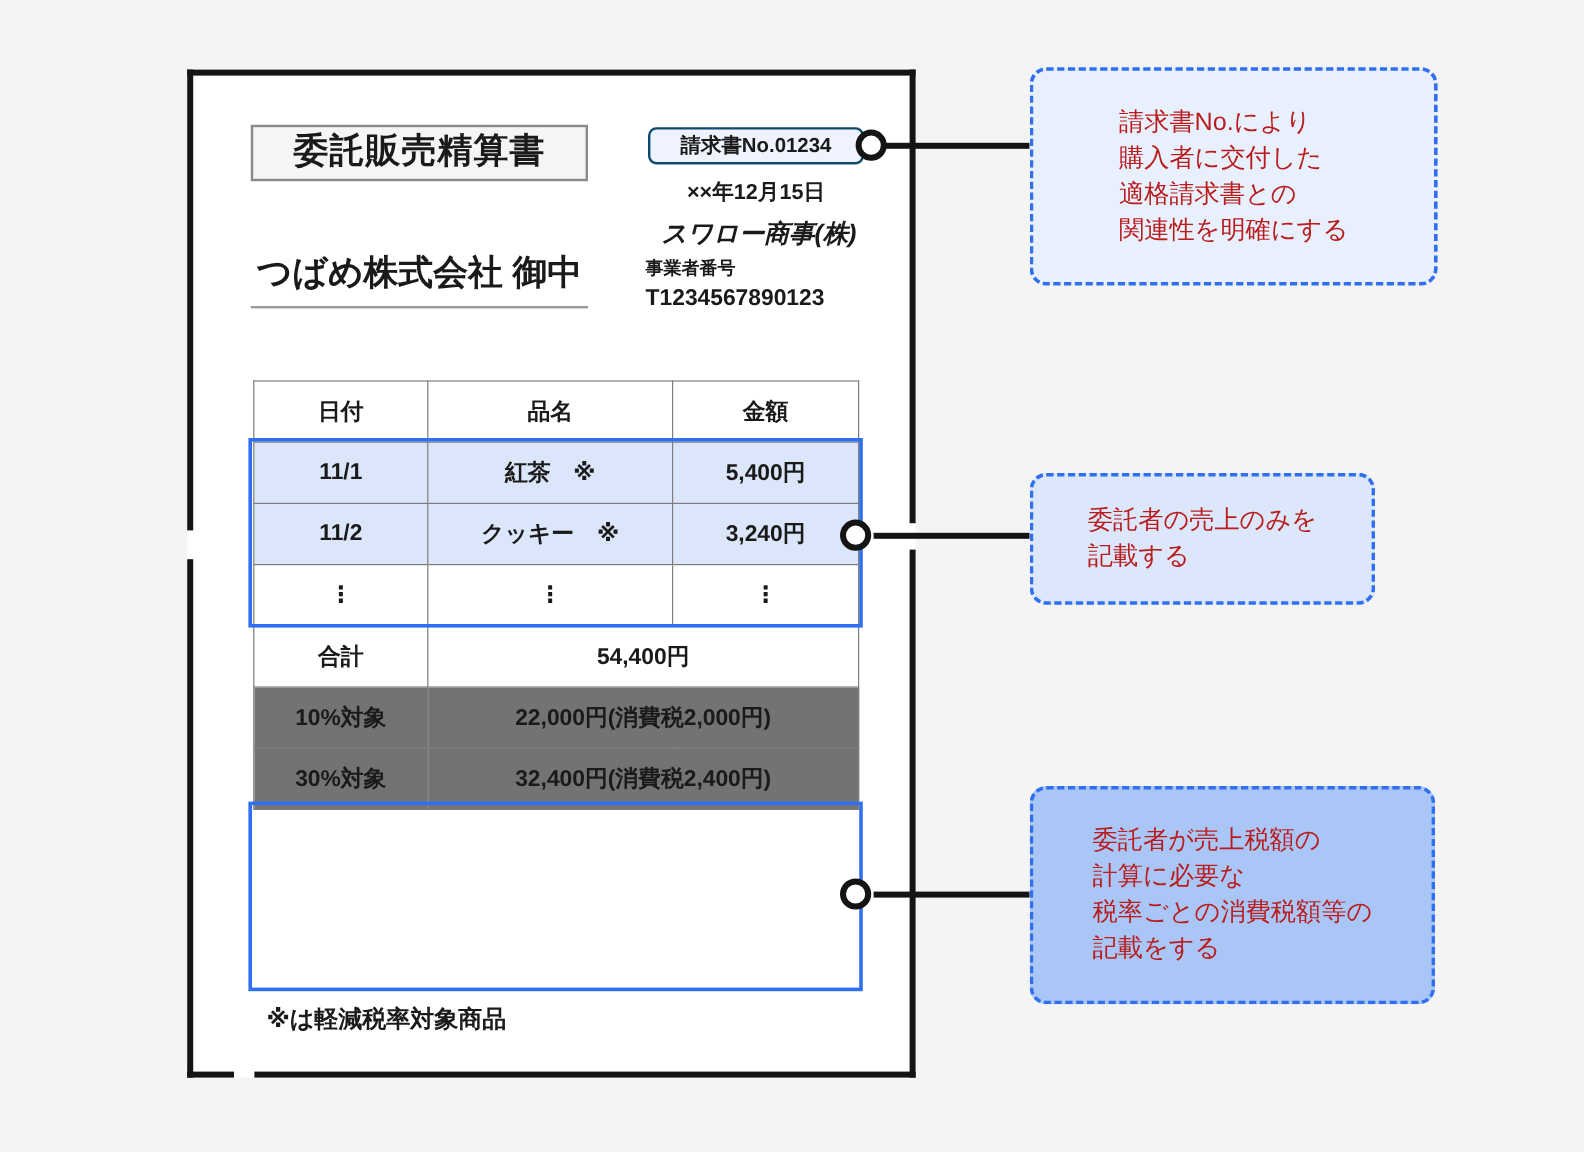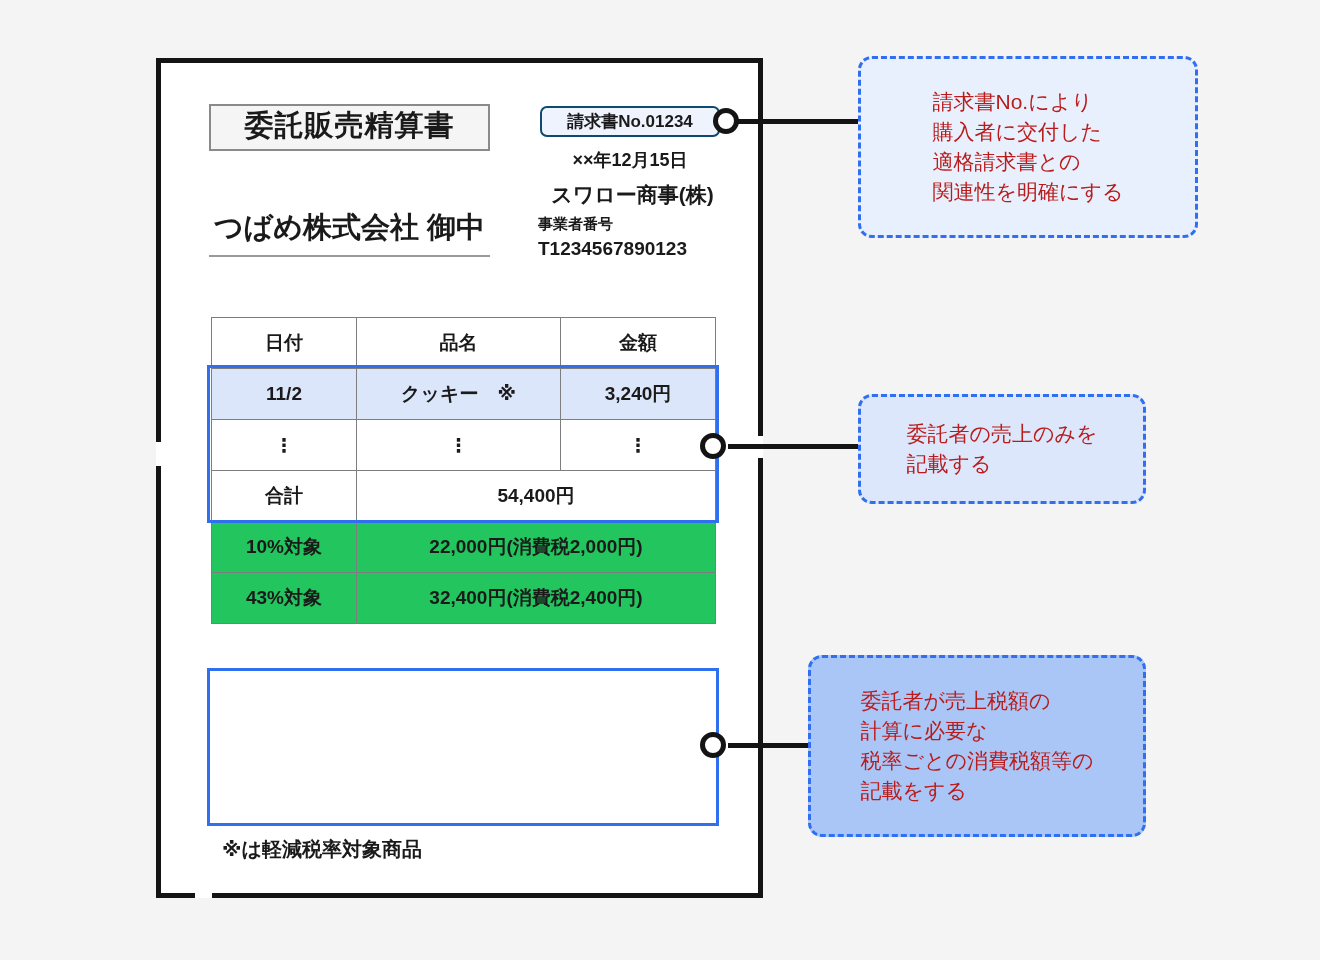--- a/index.html
+++ b/index.html
@@ -82,21 +82,21 @@
   #issue-date {
     position: absolute;
     left: 535px; top: 148px; width: 190px;
     text-align: center;
     font-size: 18px; font-weight: bold;
   }
   #issuer-name {
     position: absolute;
     left: 535px; top: 181px; width: 195px;
     text-align: center;
-    font-size: 21px; font-weight: bold;
+    font-size: 21px; font-weight: bold; font-style: italic;
   }
   #issuer-reg {
     position: absolute;
     left: 538px; top: 213px;
     font-size: 15px; font-weight: bold; line-height: 1.45;
   }
   #issuer-reg .regno { font-size: 19px; }
 
   
   #period {
@@ -120,21 +120,21 @@
     text-align: center;
     font-size: 19px;
     font-weight: bold;
     padding: 0;
   }
   #ledger col.c-date { width: 145px; }
   #ledger col.c-item { width: 204px; }
   #ledger col.c-amt  { width: 155px; }
 
   tr.hl td { background: #dbe6fb; }
-  tr.hl-strong td { background: #22c55e; }
+  tr.hl-strong td { background: #737373; }
 
   td.amount-right { text-align: right; padding-right: 20px; }
   .dots { font-size: 22px; letter-spacing: 0; line-height: 1; }
 
   
   .hl-outline {
     position: absolute;
     border: 3px solid #2f6ff0;
     box-sizing: border-box;
     pointer-events: none;
@@ -154,21 +154,21 @@
     border: 3px dashed #2f6ff0;
     border-radius: 14px;
     box-sizing: border-box;
     display: flex; align-items: center; justify-content: center;
     text-align: left;
     font-size: 21px; font-weight: normal; line-height: 1.42;
     color: #b91c1c;
   }
   #callout-1 { left: 858px; top: 56px;  width: 340px; height: 182px; background: #e9f0fd; }
   #callout-2 { left: 858px; top: 394px; width: 288px; height: 110px; background: #dce7fb; }
-  #callout-3 { left: 808px; top: 655px; width: 338px; height: 182px; background: #aac6f6; }
+  #callout-3 { left: 858px; top: 655px; width: 338px; height: 182px; background: #aac6f6; }
 
   
   .conn-line {
     position: absolute;
     background: #141414;
     height: 5px;
   }
   #line-1 { left: 728px; top: 119px; width: 130px; }
   #line-2 { left: 728px; top: 444px; width: 130px; }
   #line-3 { left: 728px; top: 743px; width: 130px; }
@@ -223,39 +223,44 @@
     </colgroup>
     <thead>
       <tr>
         <th>日付</th>
         <th>品名</th>
         <th>金額</th>
       </tr>
     </thead>
     <tbody>
       <tr class="hl">
+        <td>11/1</td>
+        <td>紅茶　※</td>
+        <td>5,400円</td>
+      </tr>
+      <tr class="hl">
         <td>11/2</td>
         <td>クッキー　※</td>
         <td>3,240円</td>
       </tr>
       <tr>
         <td class="dots">⋮</td>
         <td class="dots">⋮</td>
         <td class="dots">⋮</td>
       </tr>
       <tr>
         <td>合計</td>
         <td class="amount-right" colspan="2">54,400円</td>
       </tr>
       <tr class="hl-strong">
         <td>10%対象</td>
         <td colspan="2">22,000円(消費税2,000円)</td>
       </tr>
       <tr class="hl-strong">
-        <td>43%対象</td>
+        <td>30%対象</td>
         <td colspan="2">32,400円(消費税2,400円)</td>
       </tr>
     </tbody>
   </table>
 
   <div class="hl-outline" id="hl-items"></div>
   <div class="hl-outline" id="hl-tax"></div>
 
   <div id="footnote">※は軽減税率対象商品</div>
 

